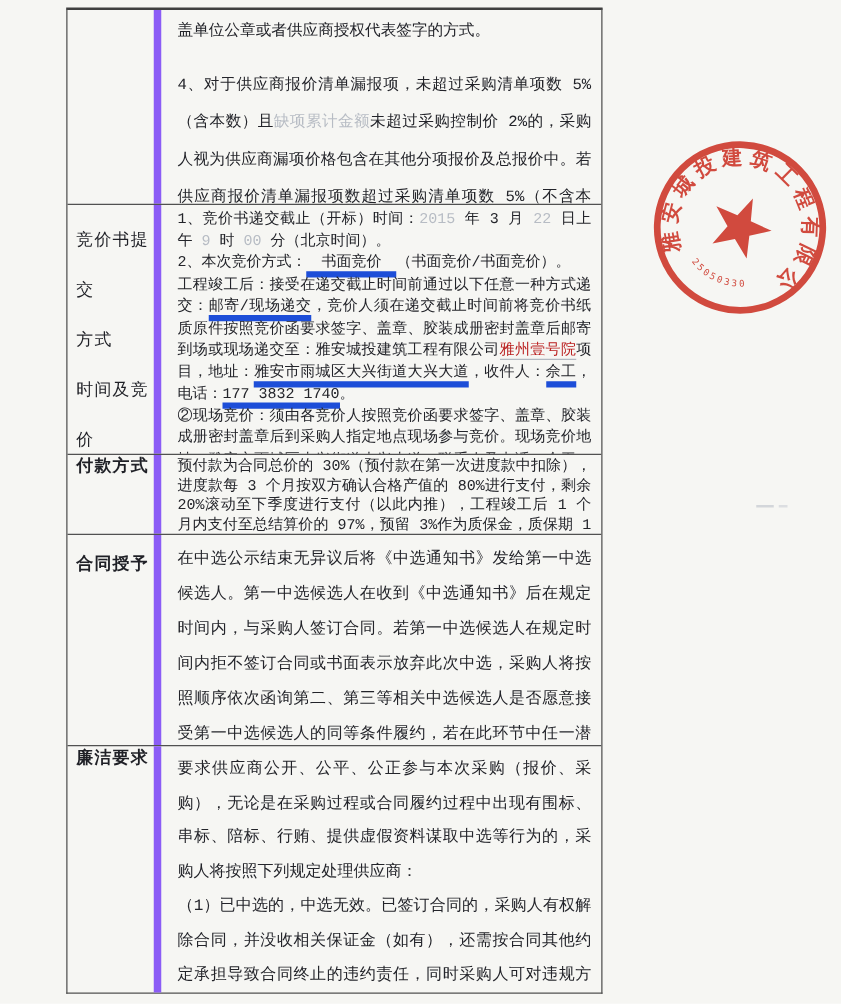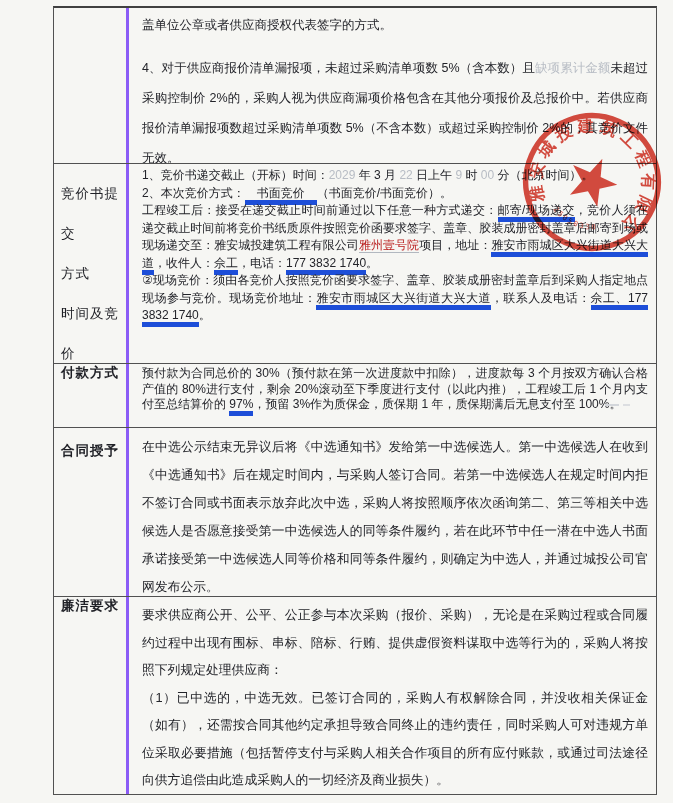--- a/index.html
+++ b/index.html
@@ -3,30 +3,31 @@
 <meta charset="utf-8">
 <style>
   html,body{margin:0;padding:0;}
   body{
     width:673px;height:803px;position:relative;overflow:hidden;
     background:#f6f6f3;
     font-family:"Liberation Sans","DejaVu Sans",sans-serif;
     color:#23242a;
   }
   .doc-table{
-    position:absolute;left:53px;top:6px;width:604px;height:789px;
+    position:absolute;left:53px;top:6px;width:429px;height:789px;
     box-sizing:border-box;
     border:1px solid #515151;border-top:2px solid #404040;
     display:grid;grid-template-rows:155px 200px 64px 169px 1fr;
     background:transparent;
+    font-family:Liberation Mono, monospace;
   }
   .trow{display:grid;grid-template-columns:75px 1fr;border-top:1px solid #515151;min-height:0;}
   .trow.first{border-top:none;}
   .label-cell{
-    border-right:3px solid #8b5cf6;box-sizing:border-box;
+    border-right:6px solid #8b5cf6;box-sizing:border-box;
     padding:10px 3px 0 7px;font-size:13.5px;font-weight:600;
     letter-spacing:1px;color:#1f2026;min-height:0;
   }
   .label-cell.vcenter{display:flex;align-items:flex-start;padding-top:0;}
   .label-cell.plain{font-weight:500;}
   .label-line{line-height:40px;}
   .content-cell{
     box-sizing:border-box;min-height:0;
     padding:4px 8px 0 13px;text-align:justify;overflow:hidden;
   }
@@ -67,21 +68,21 @@
     </div>
   </div>
 
   <div class="trow r2">
     <div class="label-cell plain">
       <div class="label-line">竞价书提交</div>
       <div class="label-line">方式</div>
       <div class="label-line">时间及竞价</div>
     </div>
     <div class="content-cell">
-      <p><span>1、竞价书递交截止（开标）时间：</span><span class="faded">2029</span><span> 年 3 月 </span><span class="faded">22</span><span> 日上午 </span><span class="faded">9</span><span> 时 </span><span class="faded">00</span><span> 分（北京时间）。</span></p>
+      <p><span>1、竞价书递交截止（开标）时间：</span><span class="faded">2015</span><span> 年 3 月 </span><span class="faded">22</span><span> 日上午 </span><span class="faded">9</span><span> 时 </span><span class="faded">00</span><span> 分（北京时间）。</span></p>
       <p><span>2、本次竞价方式：</span><span class="u">　书面竞价　</span><span>（书面竞价/书面竞价）。</span></p>
       <p><span>工程竣工后：接受在递交截止时间前通过以下任意一种方式递交：</span><span class="u">邮寄/现场递交</span><span>，竞价人须在递交截止时间前将竞价书纸质原件按照竞价函要求签字、盖章、胶装成册密封盖章后邮寄到场或现场递交至：雅安城投建筑工程有限公司</span><span class="faded-u">雅州壹号院</span><span>项目，地址：</span><span class="u">雅安市雨城区大兴街道大兴大道</span><span>，收件人：</span><span class="u">佘工</span><span>，电话：</span><span class="u">177 3832 1740</span><span>。</span></p>
       <p><span>②现场竞价：须由各竞价人按照竞价函要求签字、盖章、胶装成册密封盖章后到采购人指定地点现场参与竞价。现场竞价地址：</span><span class="u">雅安市雨城区大兴街道大兴大道</span><span>，联系人及电话：</span><span class="u">佘工、177 3832 1740</span><span>。</span></p>
 
     </div>
   </div>
 
   <div class="trow r3">
     <div class="label-cell vcenter">
         <span>付款方式</span>

